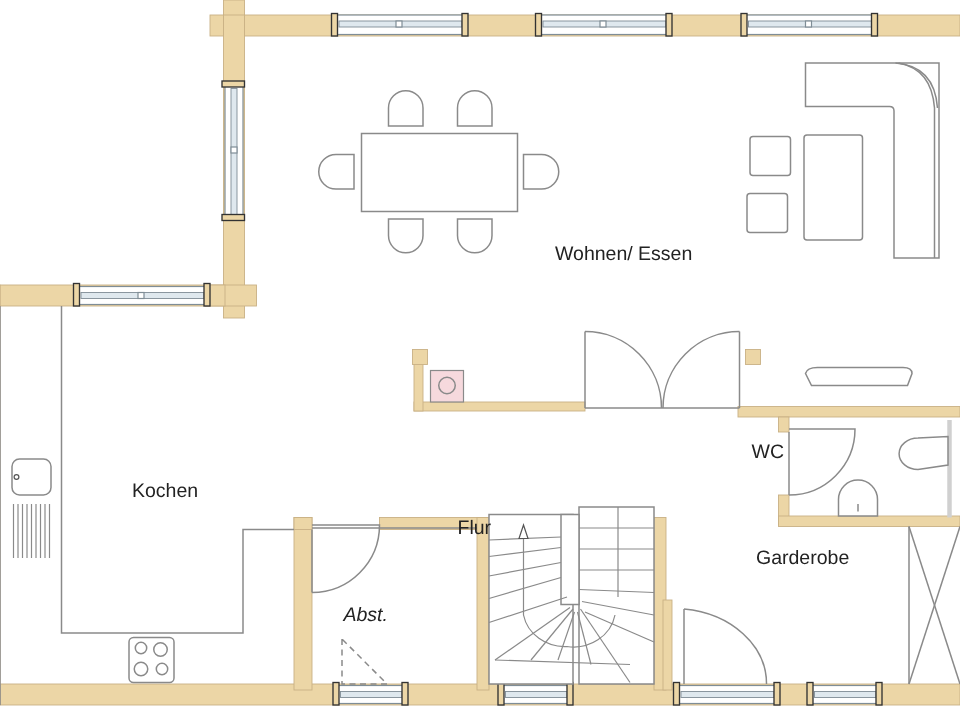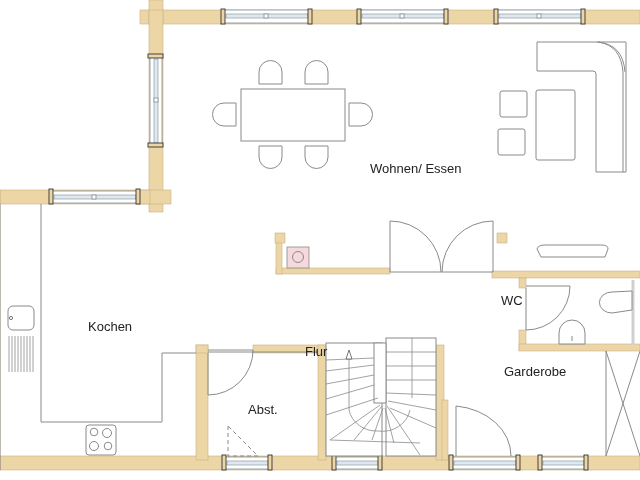--- a/index.html
+++ b/index.html
@@ -248,14 +248,14 @@
     <line class="ln" x1="606" y1="351" x2="606" y2="456"></line>
     <line class="ln" x1="606" y1="351" x2="640" y2="456"></line>
     <line class="ln" x1="640" y1="351" x2="606" y2="456"></line>
   </g>
 </svg>
 
 <div class="room-label" style="left:370px; top:161px;">Wohnen/ Essen</div>
 <div class="room-label" style="left:305px; top:300px;margin-top:44px;">Flur</div>
 <div class="room-label" style="left:88px; top:319px;">Kochen</div>
 <div class="room-label" style="left:501px; top:293px;">WC</div>
-<div class="room-label" style="left:248px; top:402px;">Abst.</div>
+<div class="room-label" style="left:229px; top:402px;font-style:italic;">Abst.</div>
 <div class="room-label" style="left:504px; top:364px;">Garderobe</div>
 
 </body></html>

